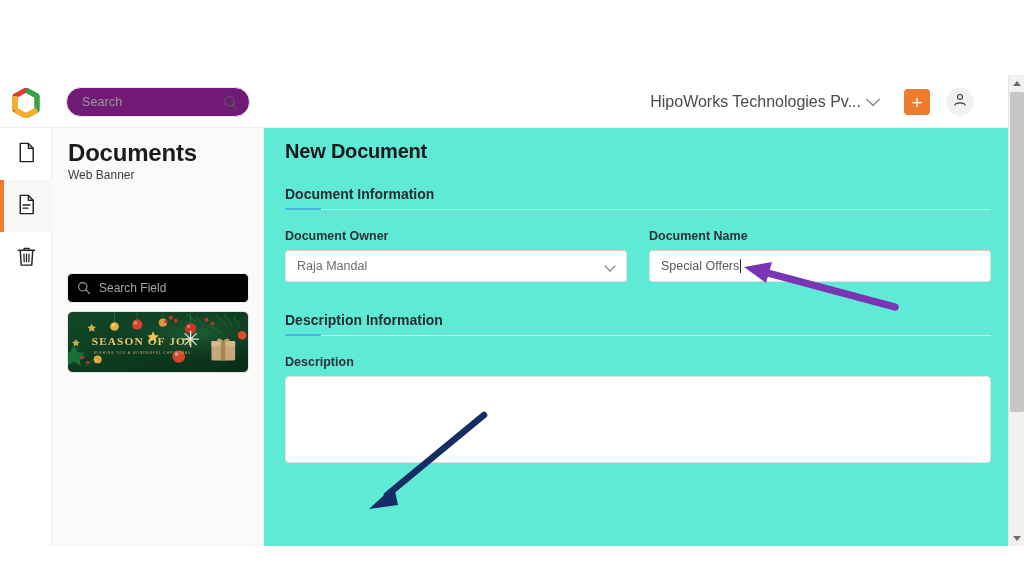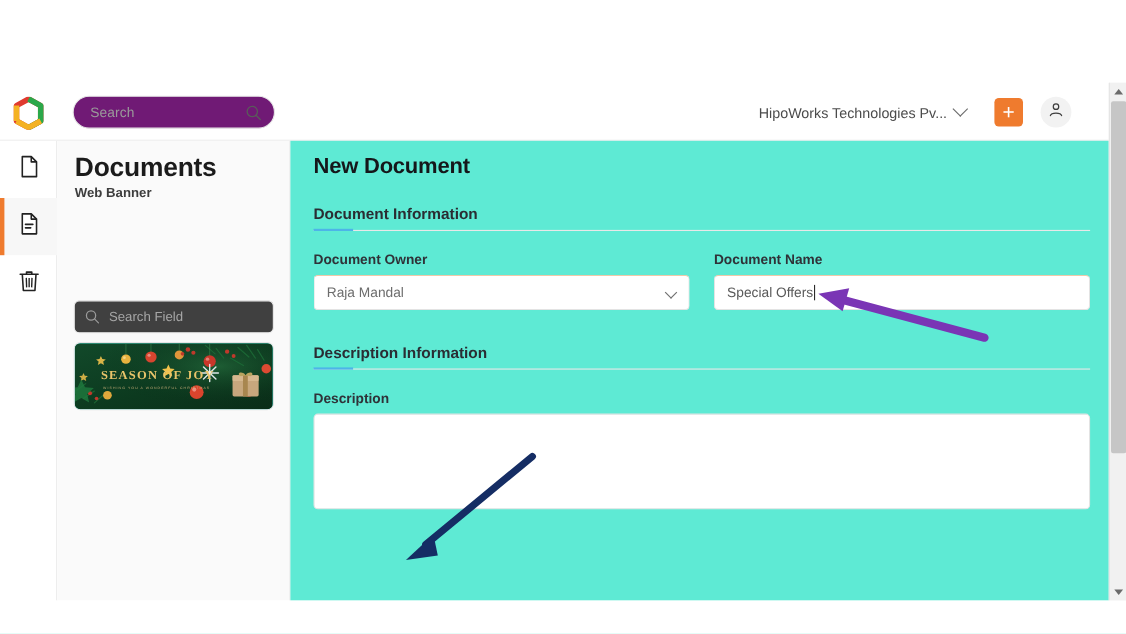--- a/index.html
+++ b/index.html
@@ -55,21 +55,21 @@
   }
 
   .org-select {
     position: absolute;
     right: 130px; top: 16px;
     height: 22px;
     display: flex; align-items: center; gap: 7px;
     cursor: pointer;
   }
   .org-select .org-name {
-    font-size: 13px;
+    font-size: 16px;
     color: #4b4b4b;
     white-space: nowrap;
   }
   .chev {
     width: 10px; height: 10px;
     border-right: 1.6px solid #6a6a6a;
     border-bottom: 1.6px solid #6a6a6a;
     transform: rotate(45deg) translate(-2px,-2px);
   }
   .add-btn {
@@ -128,48 +128,48 @@
   .panel-title {
     position: absolute;
     left: 16px; top: 11px;
     font-size: 24px; font-weight: bold;
     color: #1b1b1b;
     letter-spacing: -.2px;
   }
   .panel-sub {
     position: absolute;
     left: 16px; top: 40px;
-    font-size: 12px; font-weight: bold;
+    font-size: 12px; font-weight: normal;
     color: #3d3d3d;
   }
   .panel-search {
     position: absolute;
     left: 15px; top: 145px;
     width: 182px; height: 30px;
-    background: #404040;
+    background: #000000;
     border: 1px solid #ececec;
     border-radius: 5px;
   }
   .panel-search .ps-icon {
     position: absolute; left: 9px; top: 7px;
     width: 14px; height: 14px;
   }
   .panel-search .ps-text {
     position: absolute; left: 31px; top: 7px;
     font-size: 12px; color: #a6a6a6;
   }
 
   .thumb {
     position: absolute;
     left: 15px; top: 183px;
     width: 182px; height: 62px;
     border-radius: 6px;
     overflow: hidden;
     border: 1px solid #e4e4e4;
-    background: #14b8a6;
+    background: #b91c1c;
     cursor: pointer;
   }
   .thumb svg { display:block; width: 100%; height: 100%; }
 
   
   .main {
     position: absolute;
     left: 264px; top: 53px;
     width: 744px; height: 418px;
     background: #5eead4;

